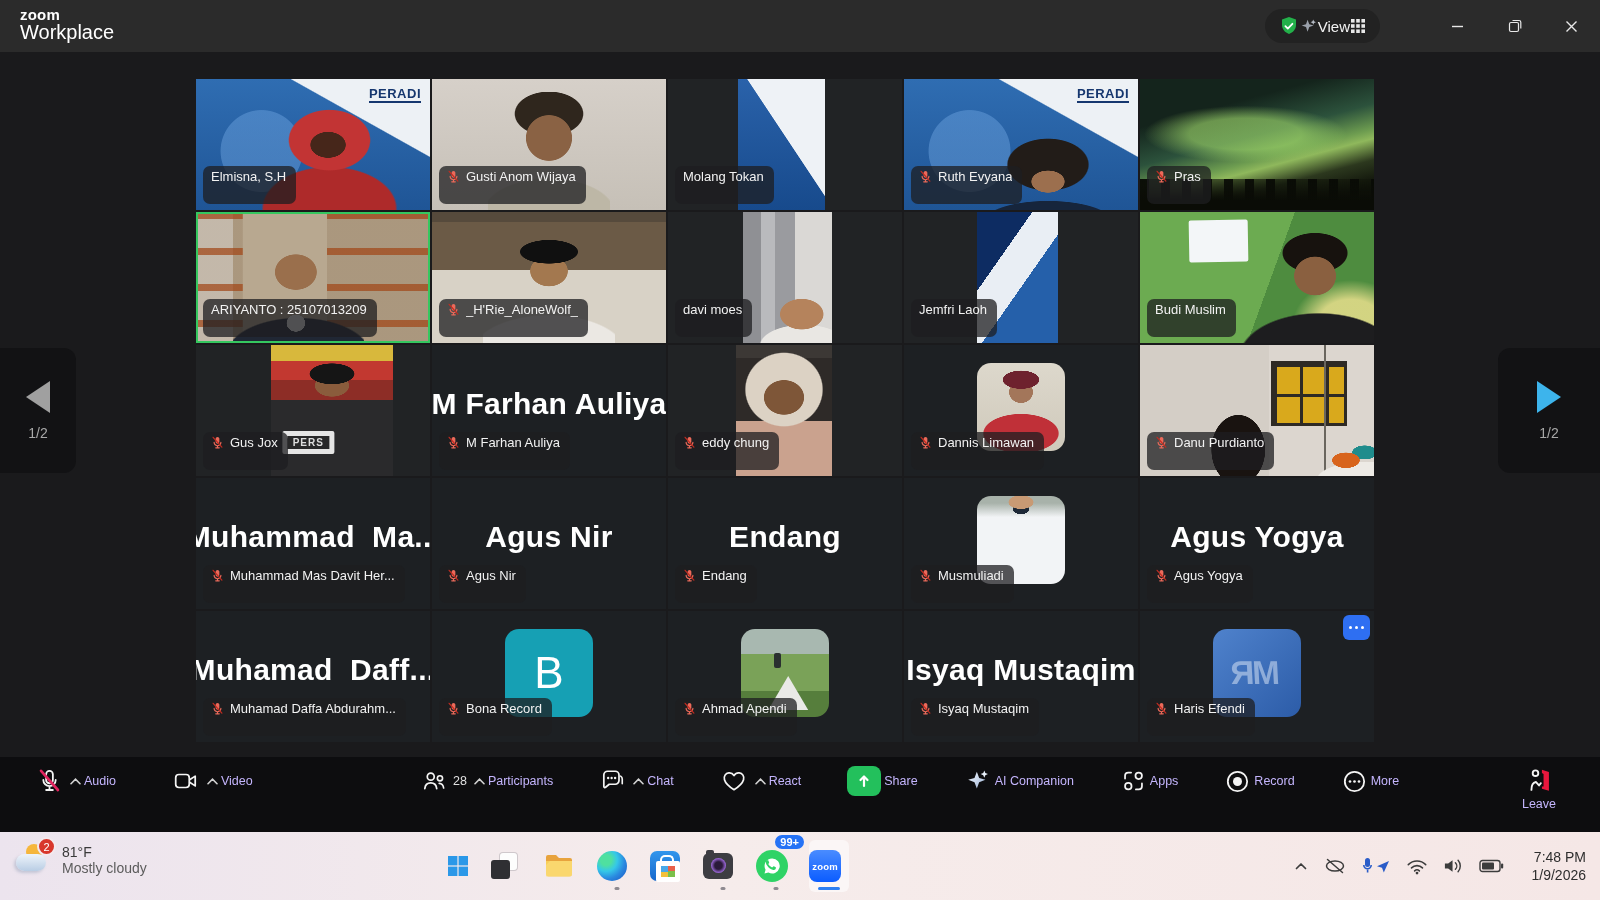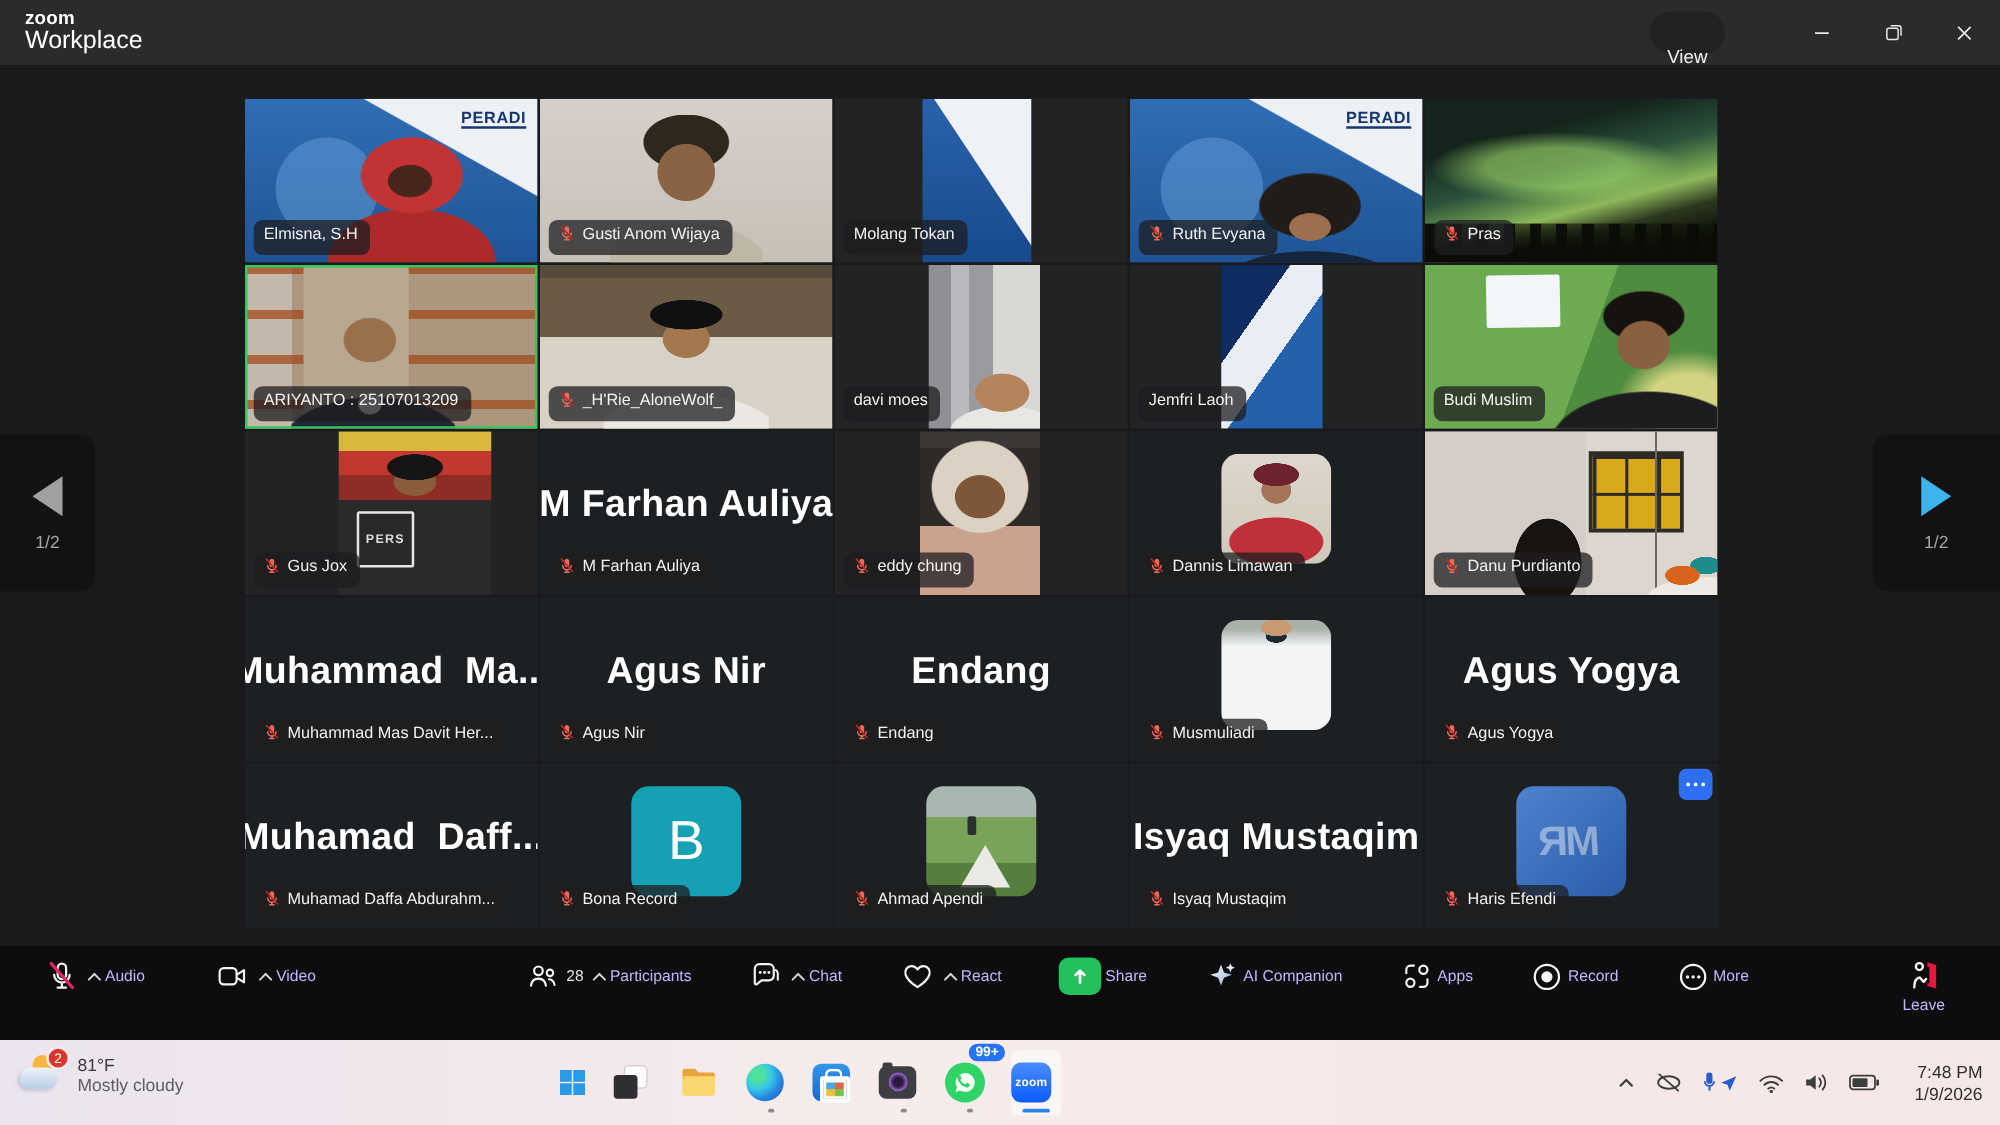--- a/index.html
+++ b/index.html
@@ -6,35 +6,35 @@
   html,body { background:#000; }
   body { font-family:"Liberation Sans", sans-serif; }
   .screen { position:relative; width:1600px; height:900px; overflow:hidden; background:#1a1a1c; }
 
   
   .titlebar { position:absolute; left:0; top:0; width:1600px; height:52px; background:#2b2b2b; }
   .logo { position:absolute; left:20px; top:7px; color:#fff; line-height:1.02; }
   .logo .l1 { font-size:15px; font-weight:700; letter-spacing:.2px; }
   .logo .l2 { font-size:20px; font-weight:400; }
   .view-pill { position:absolute; right:220px; top:9px; height:34px; padding:0 14px; border-radius:17px;
-    background:#222; display:flex; align-items:center; gap:14px;flex-direction:column; }
+    background:#222; display:flex; align-items:center; gap:0; }
   .view-label { color:#f2f2f2; font-size:15px; }
   .win-controls { position:absolute; right:0; top:0; height:52px; display:flex; }
   .win-btn { width:57px; height:52px; display:flex; align-items:center; justify-content:center; }
 
   
   .meeting { position:absolute; left:0; top:52px; width:1600px; height:705px; background:#1a1a1c; }
   .grid { position:absolute; left:196px; top:27px; display:grid;
     grid-template-columns:repeat(5,234px); grid-auto-rows:131px; gap:2px; }
   .tile { position:relative; background:#1e2023; overflow:hidden; }
   .tile-art { position:absolute; inset:0; overflow:hidden; }
   .tile-ring { position:absolute; inset:0; border:2.5px solid transparent; pointer-events:none; z-index:6; }
   .tile.active .tile-ring { border-color:#35c75f; }
   .tile-label { position:absolute; left:7px; bottom:6px; z-index:5; display:flex; align-items:center; gap:6px;
-    background:rgba(30,30,32,.75); border-radius:7px; padding:3px 10px 10px 8px; color:#f2f2f2; font-size:13px; white-space:nowrap; max-width:225px; }
+    background:rgba(30,30,32,.75); border-radius:7px; padding:3px 10px 20px 8px; color:#f2f2f2; font-size:13px; white-space:nowrap; max-width:225px; }
   .tile-label .label-text { overflow:hidden; text-overflow:ellipsis; }
   .mute-icon { flex:0 0 auto; }
   .tile-bigname { position:absolute; inset:0 0 14px 0; display:flex; align-items:center; justify-content:center;
     color:#fff; font-size:30px; font-weight:700; letter-spacing:.3px; white-space:pre; z-index:2; }
   .tile-avatar { position:absolute; left:50%; top:47%; transform:translate(-50%,-50%); width:88px; height:88px;
     border-radius:14px; overflow:hidden; z-index:2; display:flex; align-items:center; justify-content:center; }
   .av-text { color:#fff; font-size:44px; font-weight:500; }
   .tile-watermark { position:absolute; z-index:3; font-weight:800; }
 
   
@@ -65,21 +65,21 @@
     linear-gradient(125deg, #0d2c62 0 32%, #e9eef4 32% 56%, #2560aa 56%); }
   .v-strip-curtain .tile-art::before { content:""; position:absolute; top:0; bottom:0; left:32%; width:38%; background:
     radial-gradient(46% 22% at 66% 78%, #b5835c 0 52%, rgba(0,0,0,0) 54%),
     radial-gradient(80% 26% at 68% 102%, #e9e7e3 0 60%, rgba(0,0,0,0) 62%),
     linear-gradient(90deg, #8f9094 0 20%, #b9babd 20% 36%, #9a9b9f 36% 58%, #dad8d5 58%); }
   .v-strip-pers .tile-art::before { content:""; position:absolute; top:0; bottom:0; left:32%; width:52%; background:
     radial-gradient(30% 13% at 50% 22%, #151515 0 60%, rgba(0,0,0,0) 62%),
     radial-gradient(25% 15% at 50% 31%, #8a5c3c 0 55%, rgba(0,0,0,0) 57%),
     linear-gradient(180deg, #d8b83c 0 12%, #c23830 12% 27%, #8d2d26 27% 42%, #2a2a2c 42%); }
   .v-strip-pers .tile-watermark { left:48%; bottom:17%; transform:translateX(-50%); color:#ddd; font-size:10px;
-    font-style:normal; letter-spacing:1px; border:2px solid #e5e5e5; border-radius:2px; padding:15px 5px; background:rgba(40,40,40,.6); }
+    font-style:normal; letter-spacing:1px; border:5px solid #e5e5e5; border-radius:2px; padding:1px 5px; background:rgba(40,40,40,.6); }
   .v-strip-hood .tile-art::before { content:""; position:absolute; top:0; bottom:0; left:29%; width:41%; background:
     radial-gradient(38% 24% at 50% 40%, #7e5638 0 54%, rgba(0,0,0,0) 56%),
     radial-gradient(66% 46% at 50% 34%, #dcd2c4 0 60%, rgba(0,0,0,0) 62%),
     linear-gradient(180deg, #3c3835 0 10%, #2e2a28 10% 58%, #caa28e 58%); }
   .v-aurora .tile-art { background:
     radial-gradient(60% 30% at 45% 42%, rgba(172,230,110,.55) 0 40%, rgba(172,230,110,0) 72%),
     linear-gradient(165deg, #14241c 0 25%, #2c523c 45%, #6d9c50 58%, #8fb85c 63%, #2c381e 74%, #0b0d07 88%); }
   .v-aurora .tile-art::after { content:""; position:absolute; left:0; right:0; bottom:0; height:24%; background:
     linear-gradient(180deg, rgba(10,12,6,.2), #0a0c06 70%),
     repeating-linear-gradient(90deg, rgba(8,10,5,.95) 0 9px, rgba(22,28,13,.55) 9px 21px); }

